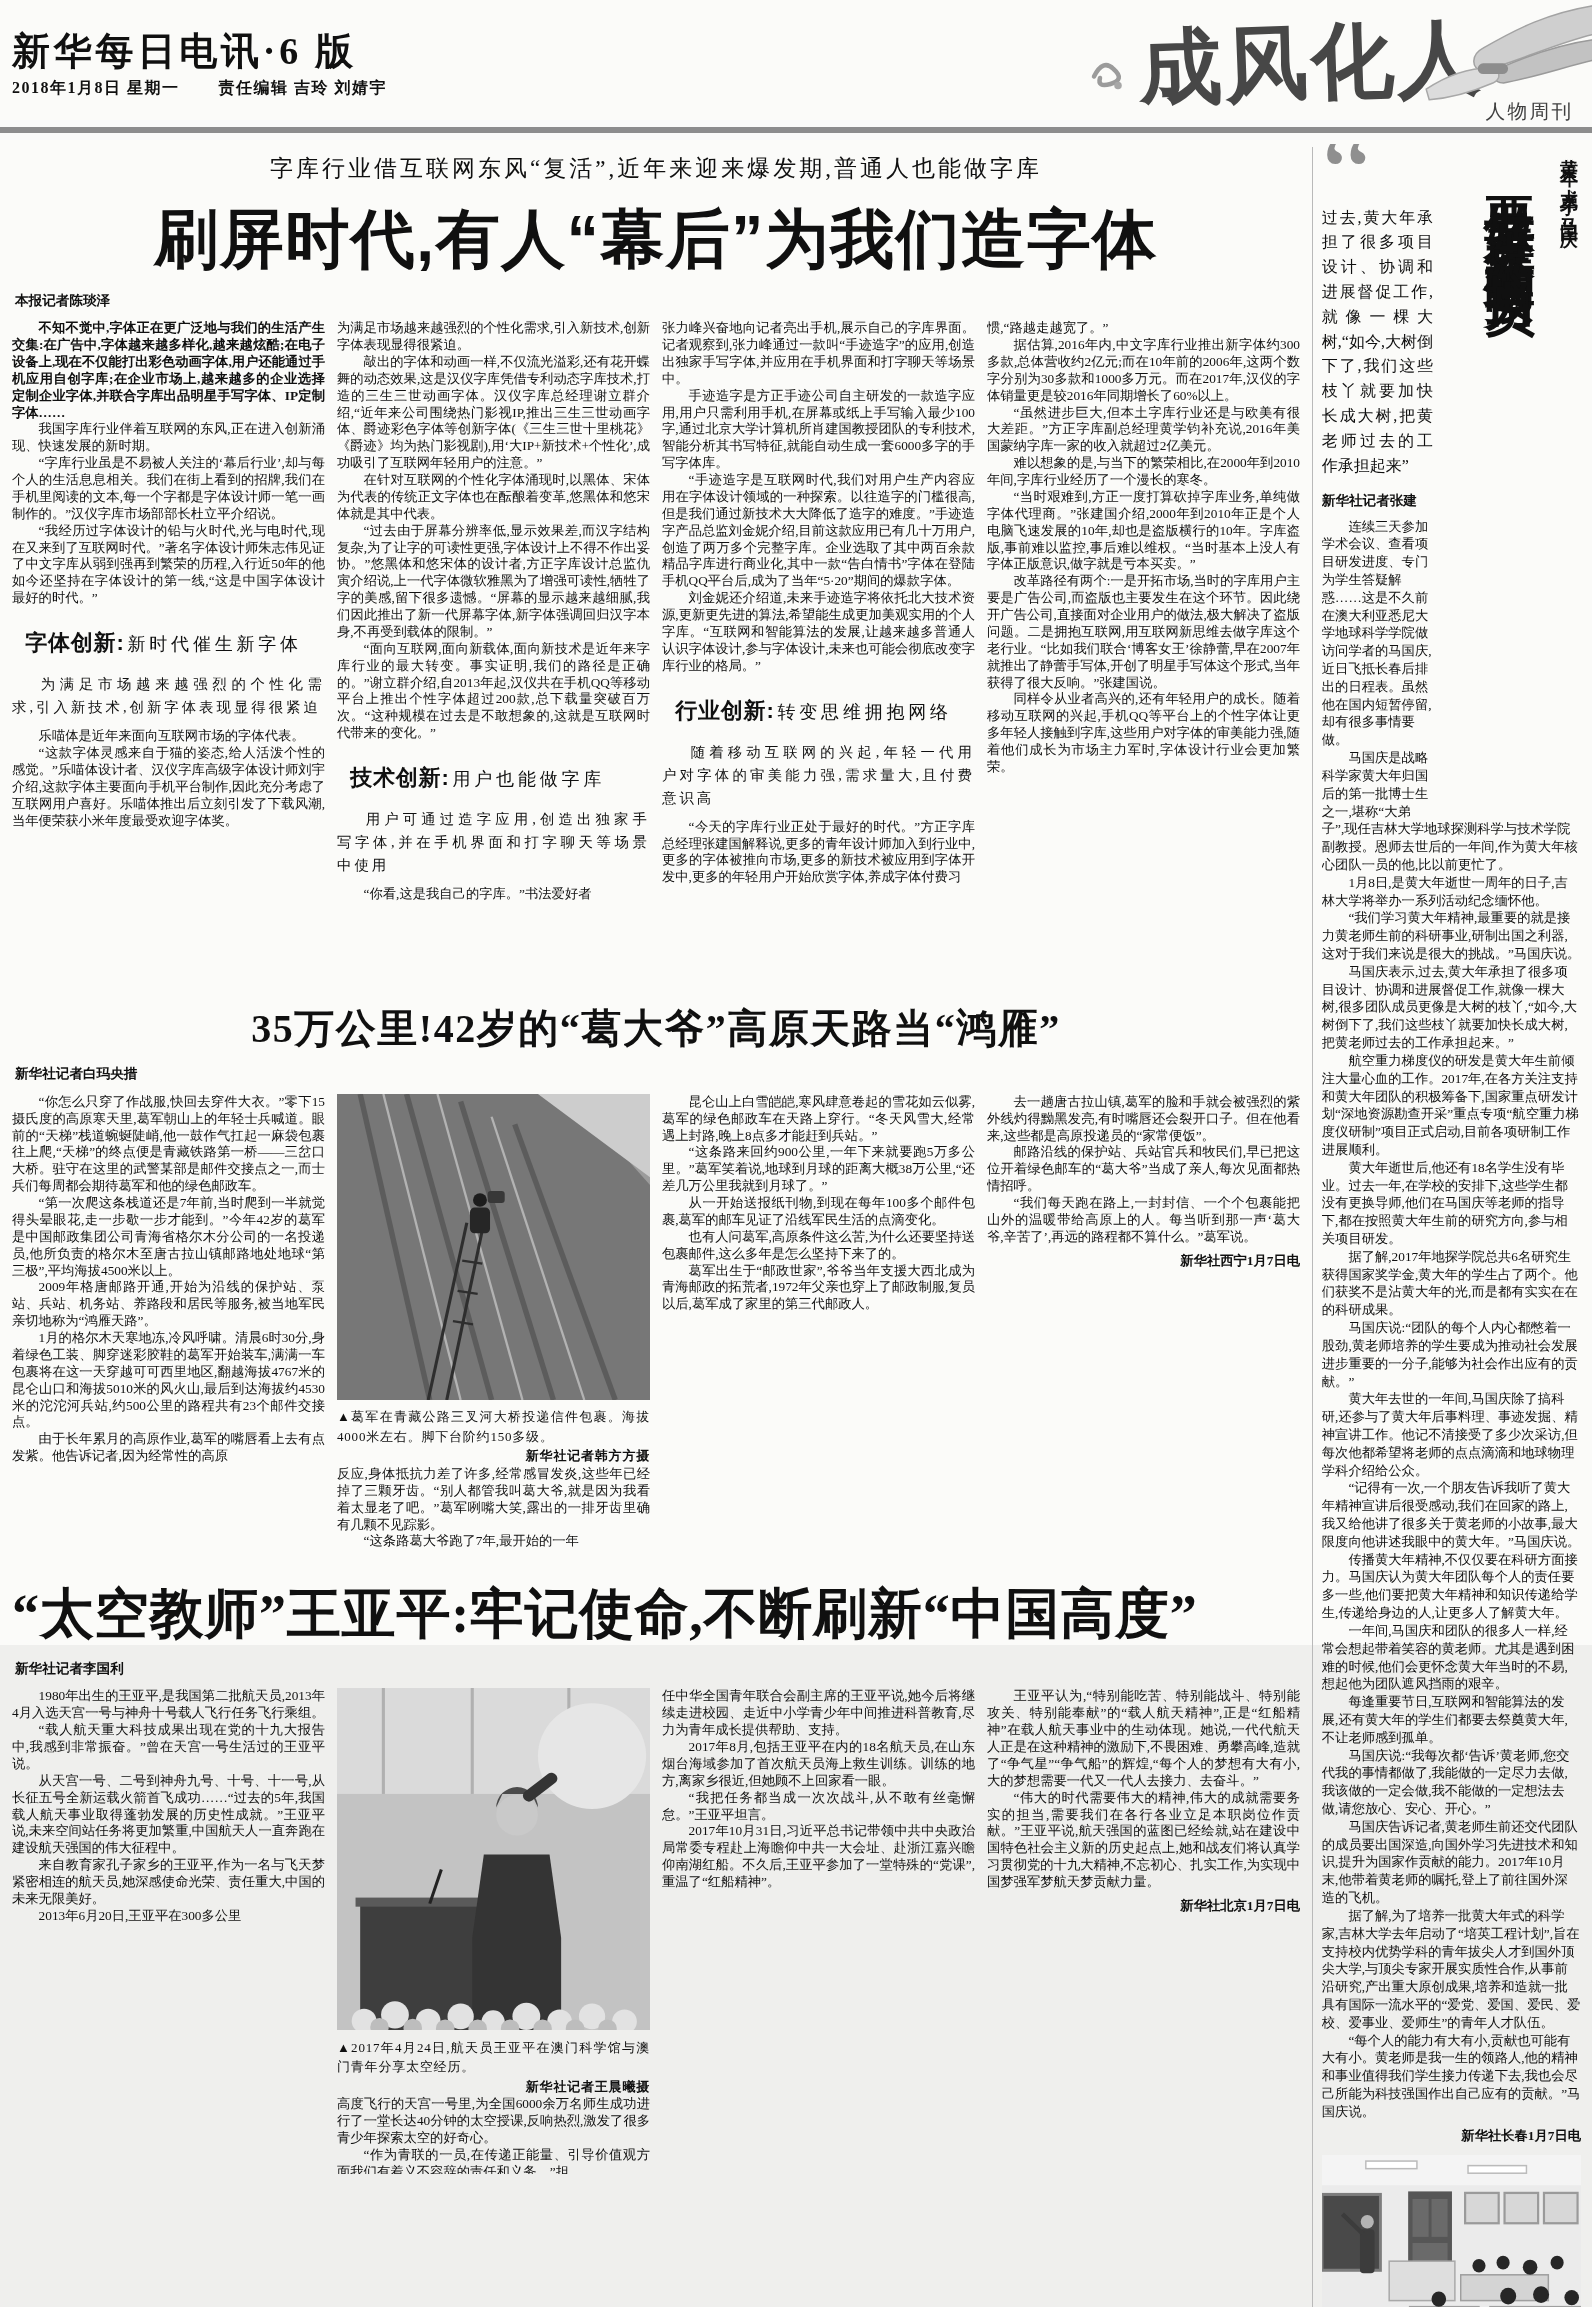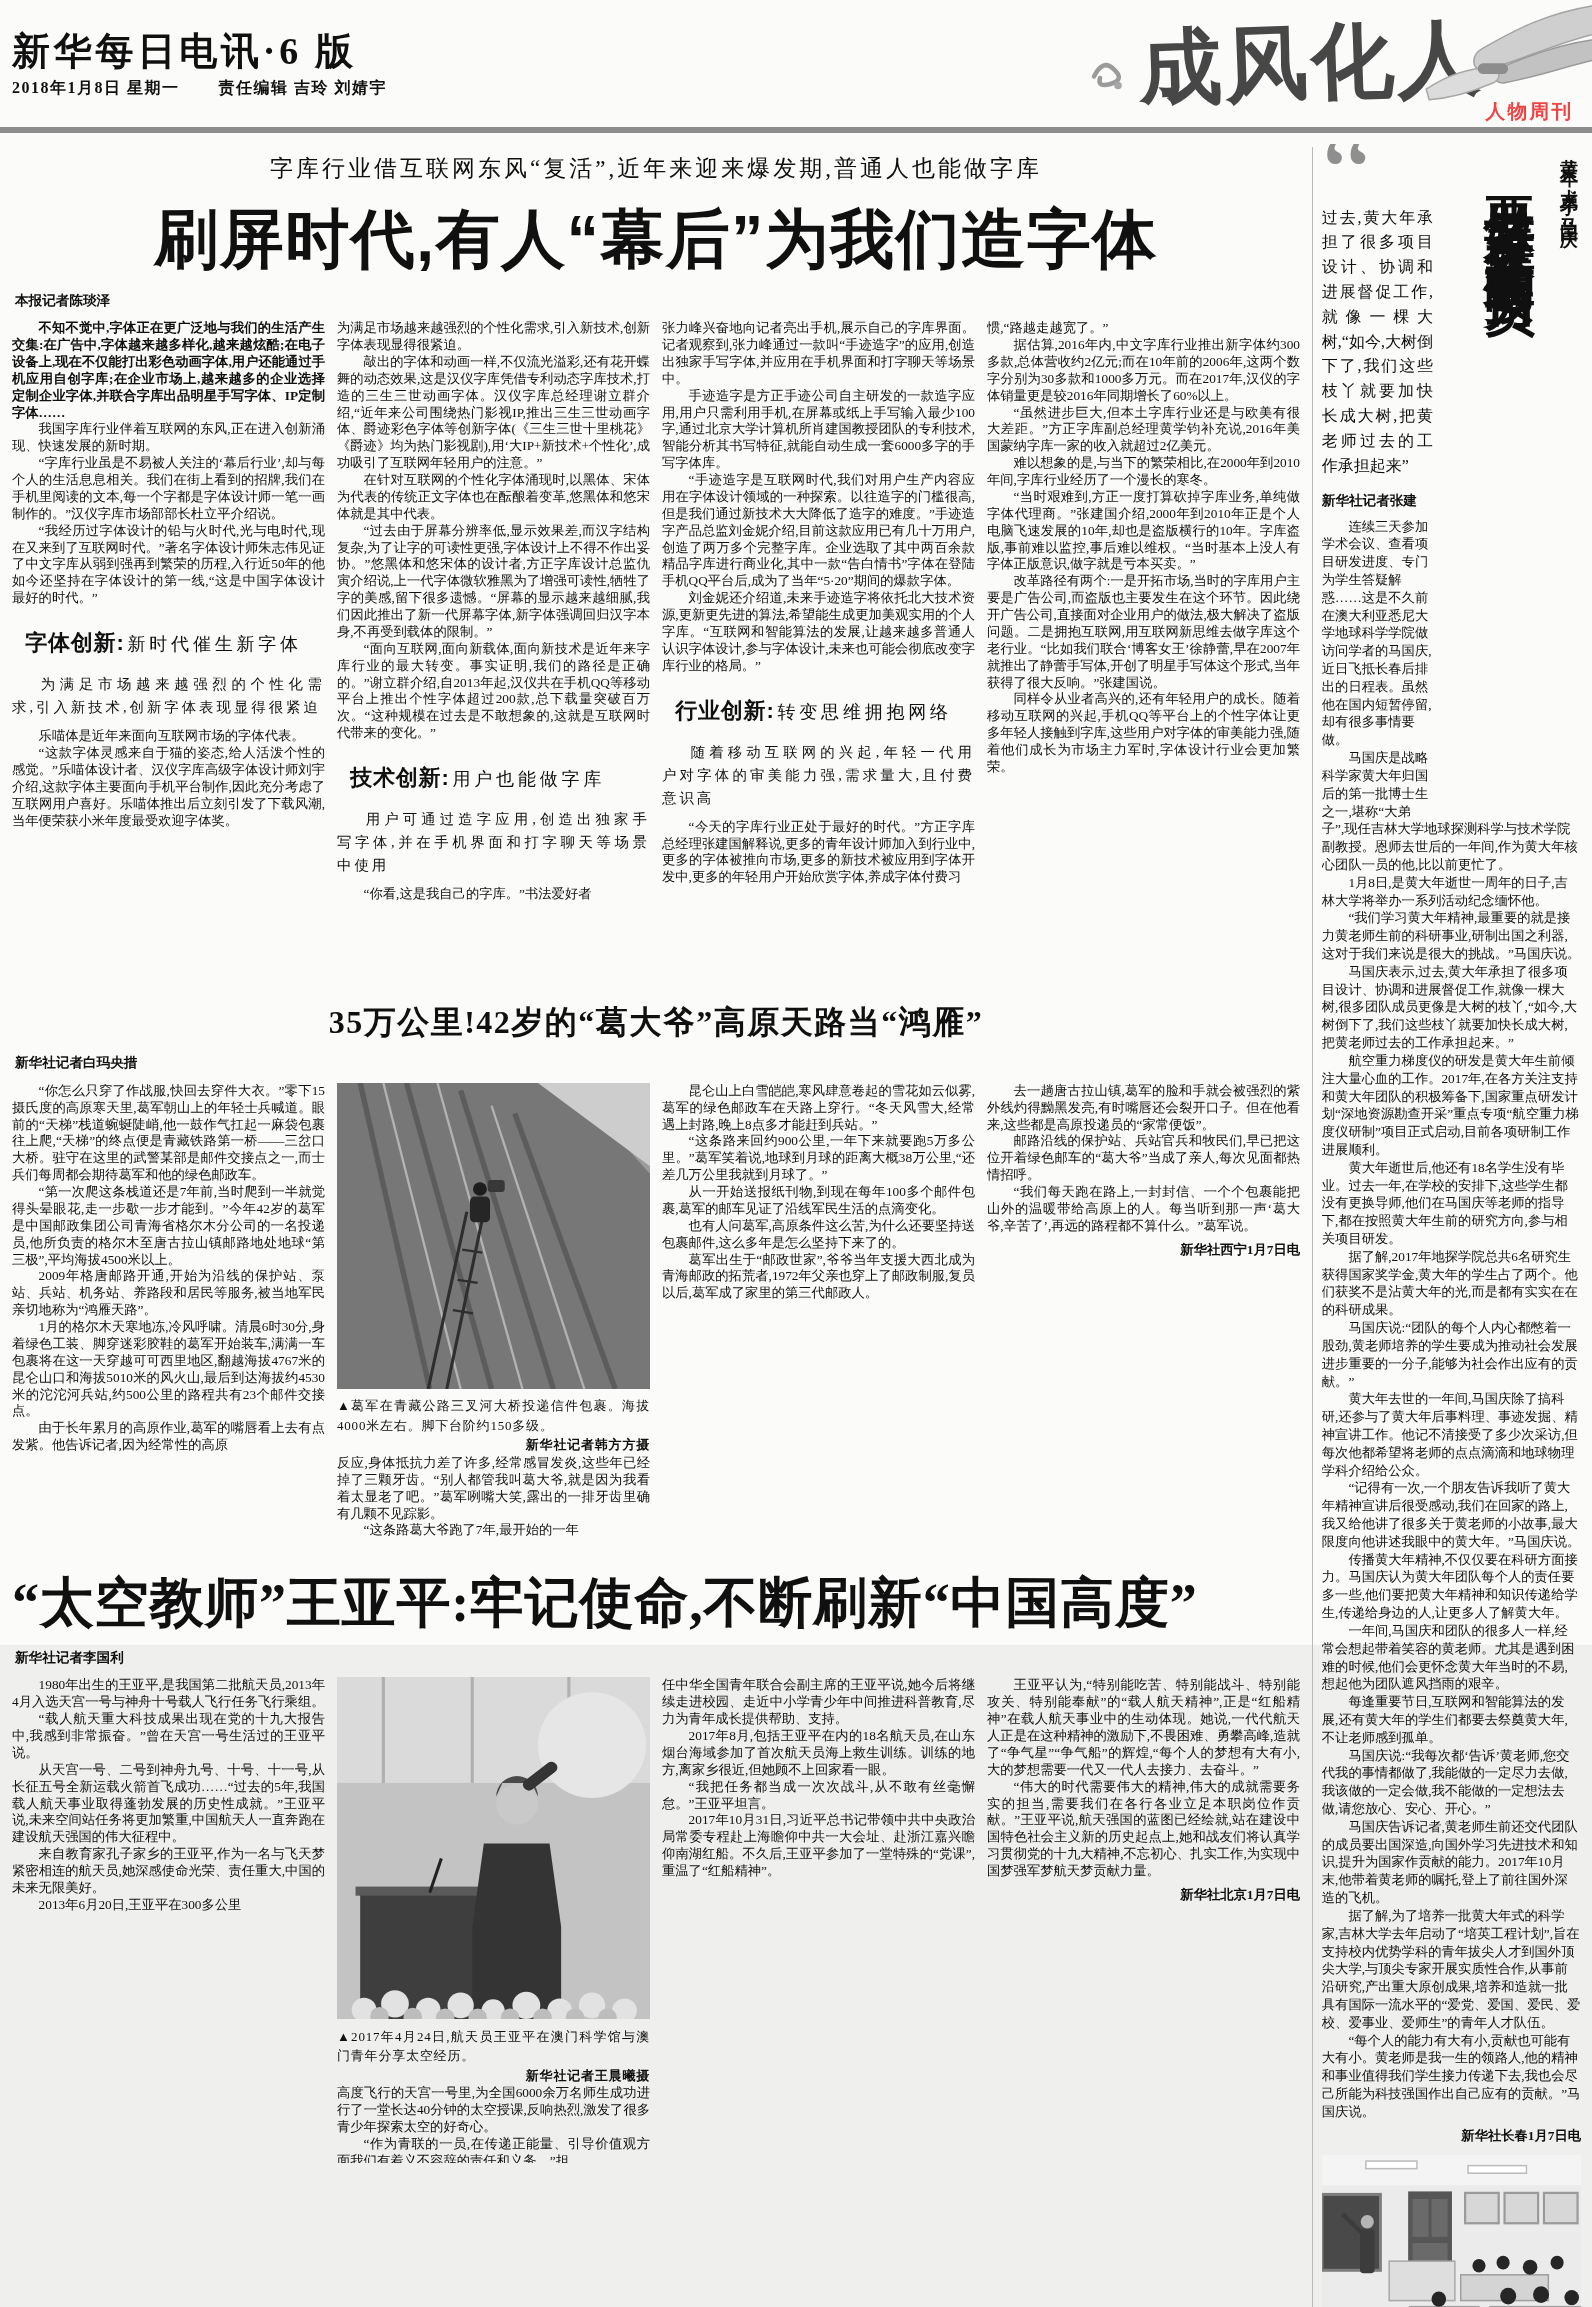--- a/index.html
+++ b/index.html
@@ -6,21 +6,21 @@
   html,body{width:1593px;height:2307px;overflow:hidden}
   body{background:#efefed;font-family:"Liberation Serif","DejaVu Serif",serif;color:#101010}
   .page{position:relative;width:1593px;height:1645px;background:#fbfbf9;padding:6px 12px 0}
   
   header{position:relative;height:127px}
   .masthead{font-size:38px;font-weight:900;letter-spacing:3.8px;padding-top:19.7px}
   .hdr-date{margin-top:1px;font-size:16px;font-weight:700;letter-spacing:1.5px}
   .hdr-date span+span{margin-left:39px}
   .mast-right{position:absolute;right:0;top:0;width:515px;height:127px}
   .section-title{position:absolute;right:98px;top:1.5px;font-size:83px;font-weight:900;color:#474747;letter-spacing:3px;transform:rotate(-2deg)}
-  .section-sub{position:absolute;right:7.6px;top:92px;font-size:19.7px;font-weight:700;color:#ef4444;letter-spacing:2.3px}
+  .section-sub{position:absolute;right:7.6px;top:92px;font-size:19.7px;font-weight:400;color:#404040;letter-spacing:2.3px}
   .cloud{position:absolute;right:445px;top:42px}
   .hands{position:absolute;right:-12px;top:-7.6px}
   .header-rule{position:absolute;left:-12px;right:-12px;bottom:0;height:6px;background:#8d8d8d}
   
   .content{display:flex;margin-top:10.6px}
   main{width:1288px;flex:none}
   .v-rule{width:0.8px;background:#b9b9b9;margin:3px 9px 0 12px;flex:none}
   aside{flex:1;overflow:hidden}
   
   .cols{display:flex;gap:12px}
@@ -36,21 +36,21 @@
   .photo svg{display:block;width:100%;height:100%}
   
   .kicker{text-align:center;font-size:23px;letter-spacing:3px;margin-top:9px}
   .h1-s1{text-align:center;font-family:"Liberation Sans","DejaVu Sans",sans-serif;font-weight:900;font-size:64px;letter-spacing:1.5px;margin:12px 0 3px}
   .s1 .col{height:658px}
   .subhead{margin:21px 0 15px;padding-left:1.1em;text-indent:0;white-space:nowrap}
   .subhead strong{font-family:"Liberation Sans","DejaVu Sans",sans-serif;font-size:22px;letter-spacing:0.8px}
   .subhead span{font-size:18px;letter-spacing:3.8px;margin-left:3px}
   .leadkai{font-size:14.4px;line-height:1.6;letter-spacing:3px;text-indent:2em;margin-bottom:9px;text-align:justify}
   
-  .h2-s2{text-align:center;font-size:32px;font-weight:900;letter-spacing:1.5px;margin:23px 0 7.6px}
+  .h2-s2{text-align:center;font-size:40px;font-weight:900;letter-spacing:1.5px;margin:23px 0 7.6px}
   .s2 .col{height:466px}
   .ph-cliff{height:306px}
   .h2-s3{font-size:54px;font-weight:900;letter-spacing:0.8px;margin:18px 0 4.5px}
   .s3 .col{height:486px}
   .ph-wyp{height:342px}
   
   .sb-float{float:right;width:148px;height:667px;display:flex;gap:13.6px;justify-content:flex-end}
   .sb-headline{writing-mode:vertical-rl;font-size:51px;font-weight:900;letter-spacing:8.3px;margin-top:12px}
   .sb-kicker{writing-mode:vertical-rl;font-size:18px;font-weight:600;letter-spacing:5.3px}
   .qmark{font-size:114px;line-height:.5;height:62px;color:#8f8f8f;overflow:hidden}

